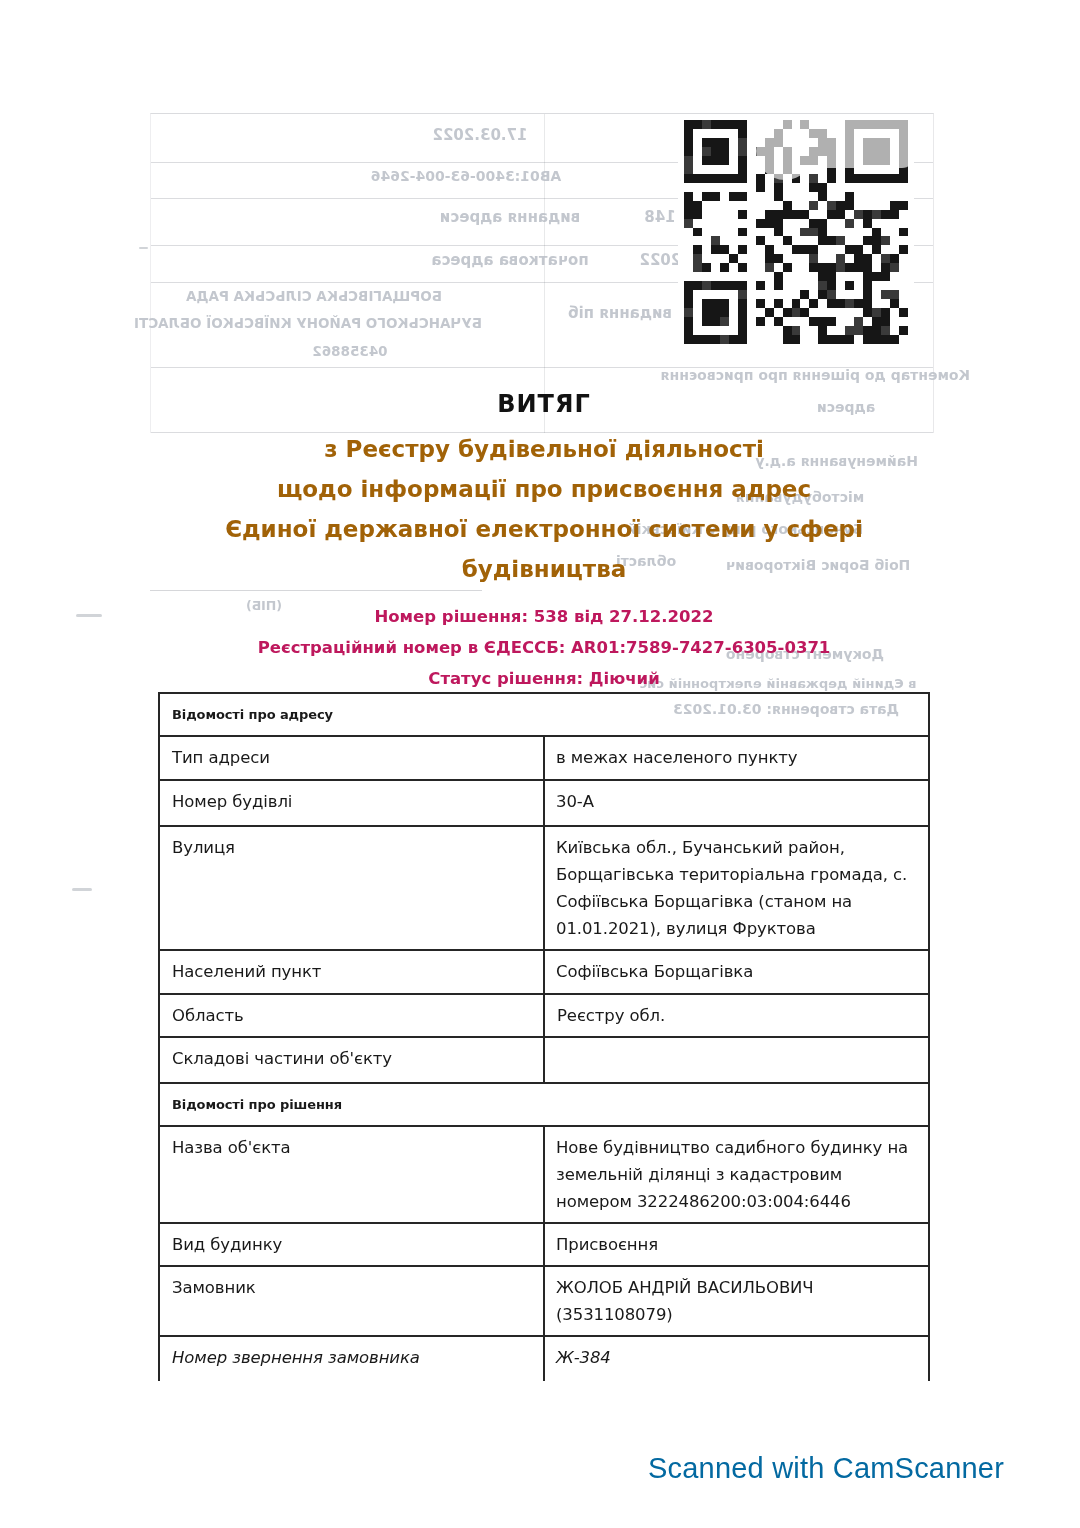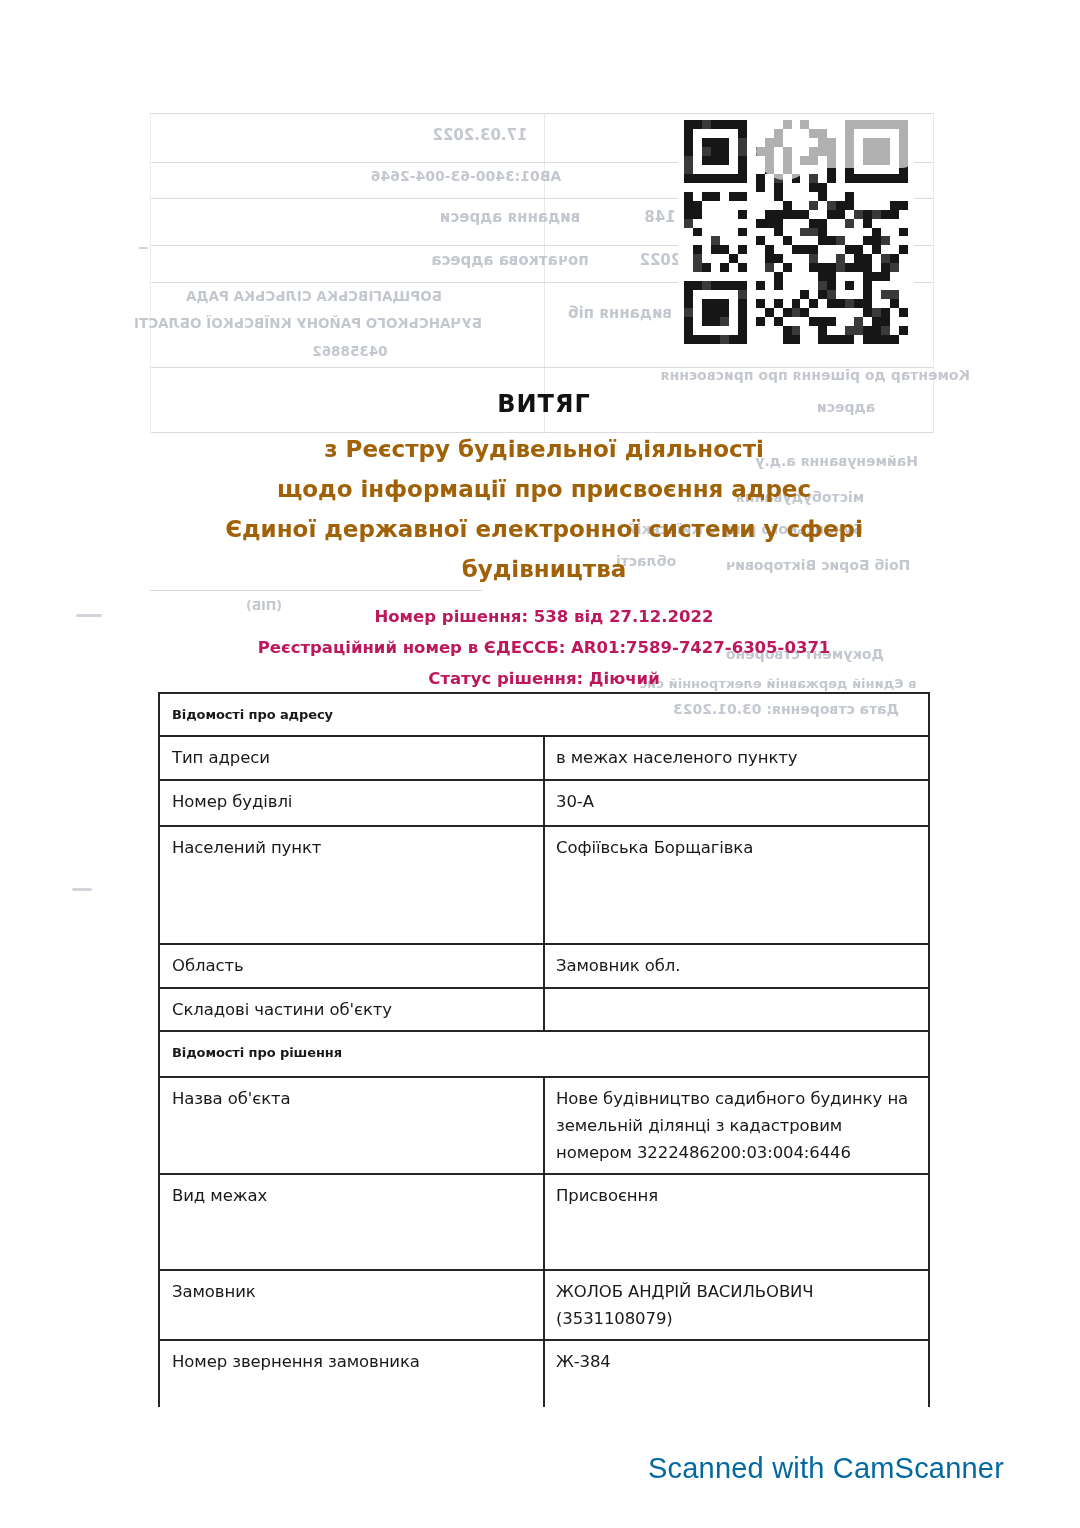--- a/index.html
+++ b/index.html
@@ -478,40 +478,44 @@
         </tr>
         <tr>
           <td class="lbl">Тип адреси</td>
           <td class="val">в межах населеного пункту</td>
         </tr>
         <tr>
           <td class="lbl">Номер будівлі</td>
           <td class="val">30-А</td>
         </tr>
         <tr>
+          <td class="lbl">Вулиця</td>
+          <td class="val">Київська обл., Бучанський район, Борщагівська територіальна громада, с. Софіївська Борщагівка (станом на 01.01.2021), вулиця Фруктова</td>
+        </tr>
+        <tr>
           <td class="lbl">Населений пункт</td>
           <td class="val">Софіївська Борщагівка</td>
         </tr>
         <tr>
           <td class="lbl">Область</td>
-          <td class="val">Замовник обл.</td>
+          <td class="val">Реєстру обл.</td>
         </tr>
         <tr>
           <td class="lbl">Складові частини об'єкту</td>
           <td class="val"></td>
         </tr>
         <tr>
           <td colspan="2" class="sec">Відомості про рішення</td>
         </tr>
         <tr>
           <td class="lbl">Назва об'єкта</td>
           <td class="val">Нове будівництво садибного будинку на земельній ділянці з кадастровим номером 3222486200:03:004:6446</td>
         </tr>
         <tr>
-          <td class="lbl">Вид межах</td>
+          <td class="lbl">Вид будинку</td>
           <td class="val">Присвоєння</td>
         </tr>
         <tr>
           <td class="lbl">Замовник</td>
           <td class="val">ЖОЛОБ АНДРІЙ ВАСИЛЬОВИЧ (3531108079)</td>
         </tr>
         <tr>
           <td class="lbl">Номер звернення замовника</td>
           <td class="val">Ж-384</td>
         </tr>

